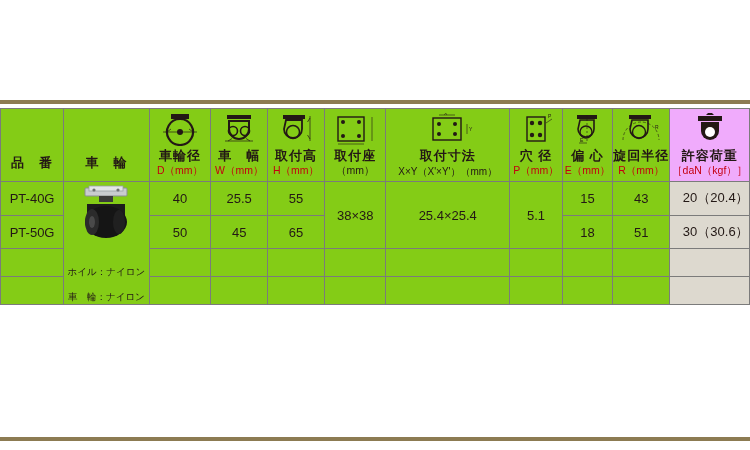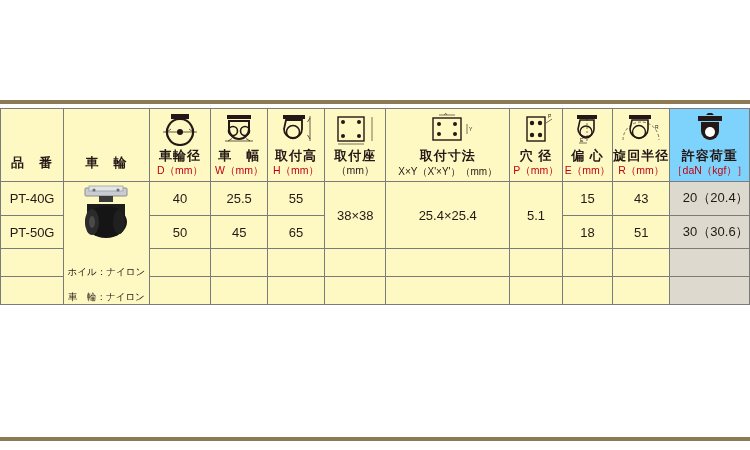--- a/index.html
+++ b/index.html
@@ -17,29 +17,29 @@
     left:0px; top:108px;
     border-collapse:collapse;
     table-layout:fixed;
     font-size:11px;
   }
   table.spec td, table.spec th{
     border:1px solid #7b7b7b;
     text-align:center;
     vertical-align:middle;
     padding:0;
-    background:#fef9c3;
+    background:#84cc16;
     font-weight:normal;
   }
   
   .hdr td{
     background:#e9e4d2;
     height:72px;
   }
-  .hdr td.lastcol{ background:#7dd3fc;margin-left:23px; }
+  .hdr td.lastcol{ background:#f0abfc;margin-left:23px; }
   td.lastcol{ background:#ddd9cf; }
   tr.datarow td.lastcol{ background:#ddd9cf;padding-left:12px; }
 
   .hlabel{ font-size:13px; font-weight:bold; letter-spacing:1px; line-height:1.25;}
   .hunit{ font-size:10.5px; color:#c4000f; }
   .hunit .blk{ color:#231815; }
   .hsmall{ font-size:10px; line-height:1.3;}
 
   .icoarea{
     height:34px;

